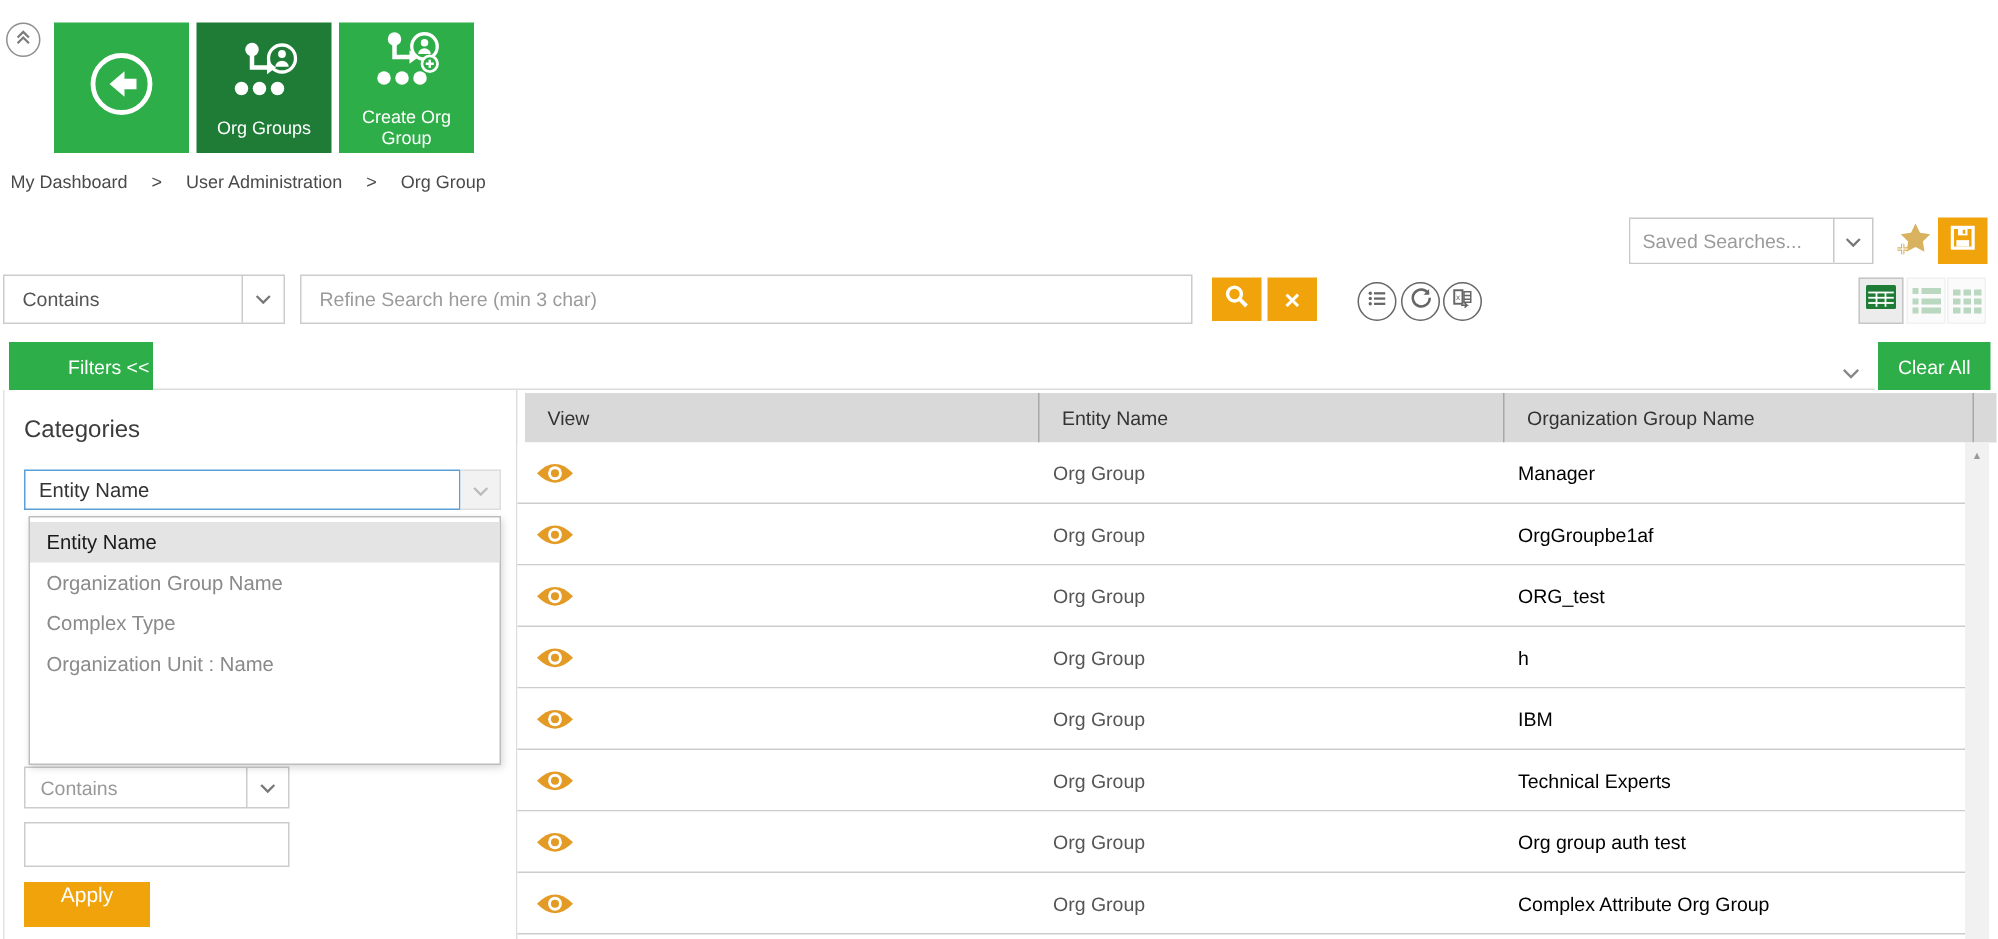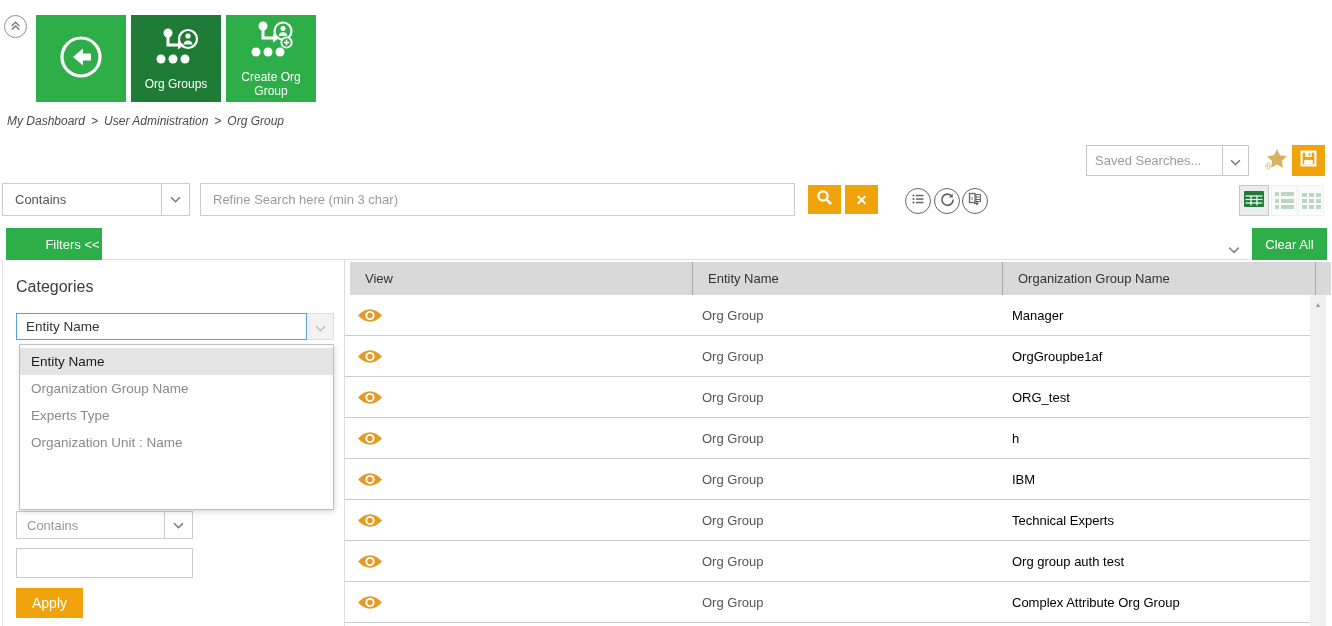--- a/index.html
+++ b/index.html
@@ -19,21 +19,21 @@
     display:flex; flex-direction:column; align-items:center; justify-content:center;
   }
   .tile-back { left:36px; background:#2eae48; }
   .tile-org  { left:131px; background:#1e7c36; }
   .tile-create { left:226px; background:#2eae48; }
   .tile-label {
     color:#fff; font-size:12px; line-height:14px; text-align:center;
     margin-top:5px; padding:0 2px;
   }
   
-  .breadcrumb { position:absolute; left:7px; top:114px; font-size:12px; color:#4a4a4a; display:flex; gap:6px;font-style:italic; }
+  .breadcrumb { position:absolute; left:7px; top:114px; font-size:12px; color:#4a4a4a; display:flex; gap:16px; }
   .breadcrumb span { white-space:nowrap; }
   .crumb { cursor:pointer; }
   
   .saved-box {
     position:absolute; left:1086px; top:145px; width:163px; height:31px;
     border:1px solid #c8c8c8; background:#fff; display:flex;
   }
   .saved-box input {
     flex:1; border:none; outline:none; padding:0 8px; font:13px "Liberation Sans",sans-serif; color:#555; min-width:0;
   }
@@ -119,22 +119,22 @@
   .panel-op {
     position:absolute; left:13px; top:251px; width:177px; height:28px; border:1px solid #ccc;
     display:flex; align-items:stretch; background:#fff; cursor:pointer;
   }
   .panel-op .op-label { flex:1; display:flex; align-items:center; padding-left:10px; font-size:13px; color:#999; }
   .panel-input {
     position:absolute; left:13px; top:288px; width:177px; height:30px; border:1px solid #ccc;
     padding:0 8px; font:13px "Liberation Sans",sans-serif; outline:none;
   }
   .apply-btn {
-    position:absolute; left:13px; top:328px; width:67px; height:30px; background:#f0a30a;
-    color:#fff; font-size:14px; display:flex; align-items:center; justify-content:center; cursor:pointer;
+    position:absolute; left:13px; top:328px; width:84px; height:30px; background:#f0a30a;
+    color:#fff; font-size:14px; display:flex; justify-content:center; cursor:pointer;
   }
   
   .tbl-header {
     position:absolute; left:350px; top:262px; width:981px; height:33px; background:#d9d9d9;
     display:flex; font-size:13px; color:#333;
   }
   .th { display:flex; align-items:center; padding-left:15px; cursor:pointer; }
   .th-view { width:342px; }
   .th-entity { width:310px; border-left:1px solid #a8a8a8; }
   .th-name { width:313px; border-left:1px solid #a8a8a8; }
@@ -369,21 +369,21 @@
       <span>
         <svg width="11" height="7" viewBox="0 0 10 6">
             <polyline points="1,1 5,5 9,1" fill="none" stroke="#bbb" stroke-width="1.4"></polyline>
           </svg>
       </span>
     </span>
 
     <div class="dropdown">
       <div class="dd-item selected">Entity Name</div>
       <div class="dd-item">Organization Group Name</div>
-      <div class="dd-item">Experts Type</div>
+      <div class="dd-item">Complex Type</div>
       <div class="dd-item">Organization Unit : Name</div>
     </div>
 
     <div class="panel-op">
       <span class="op-label">Contains</span>
       <span class="op-chevron">
         <svg width="11" height="7" viewBox="0 0 10 6">
             <polyline points="1,1 5,5 9,1" fill="none" stroke="#777" stroke-width="1.4"></polyline>
           </svg>
       </span>

